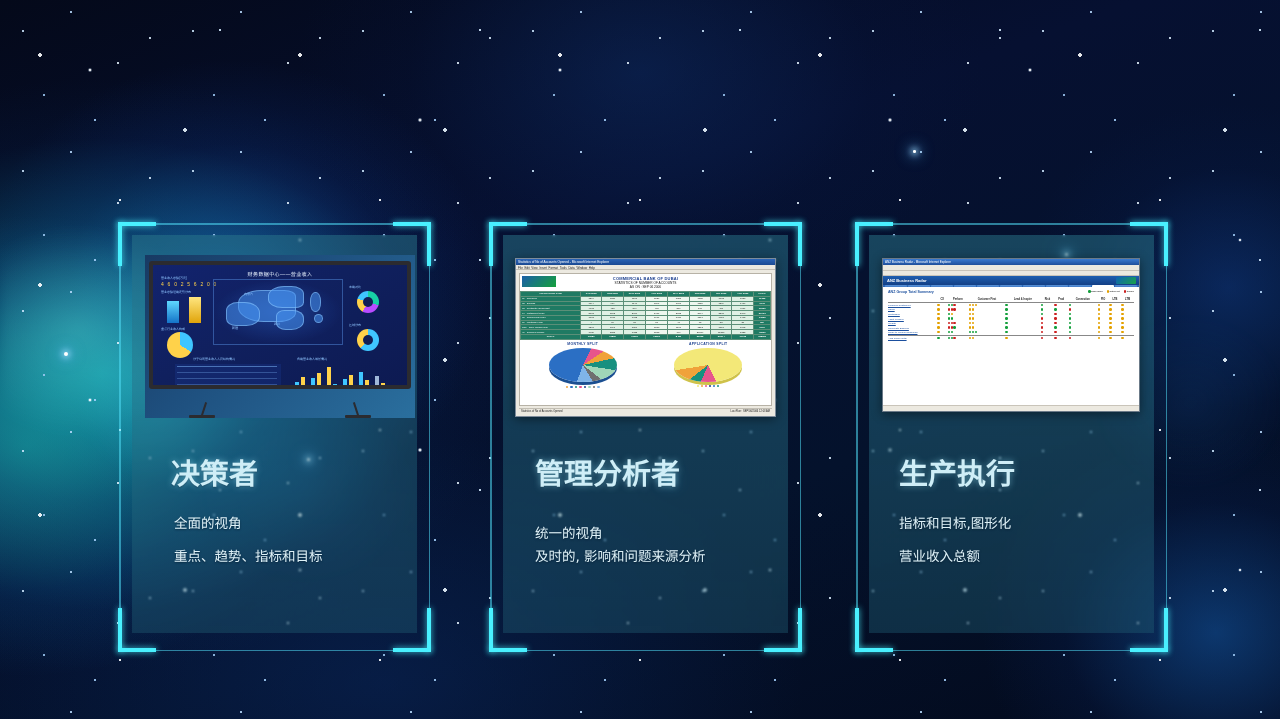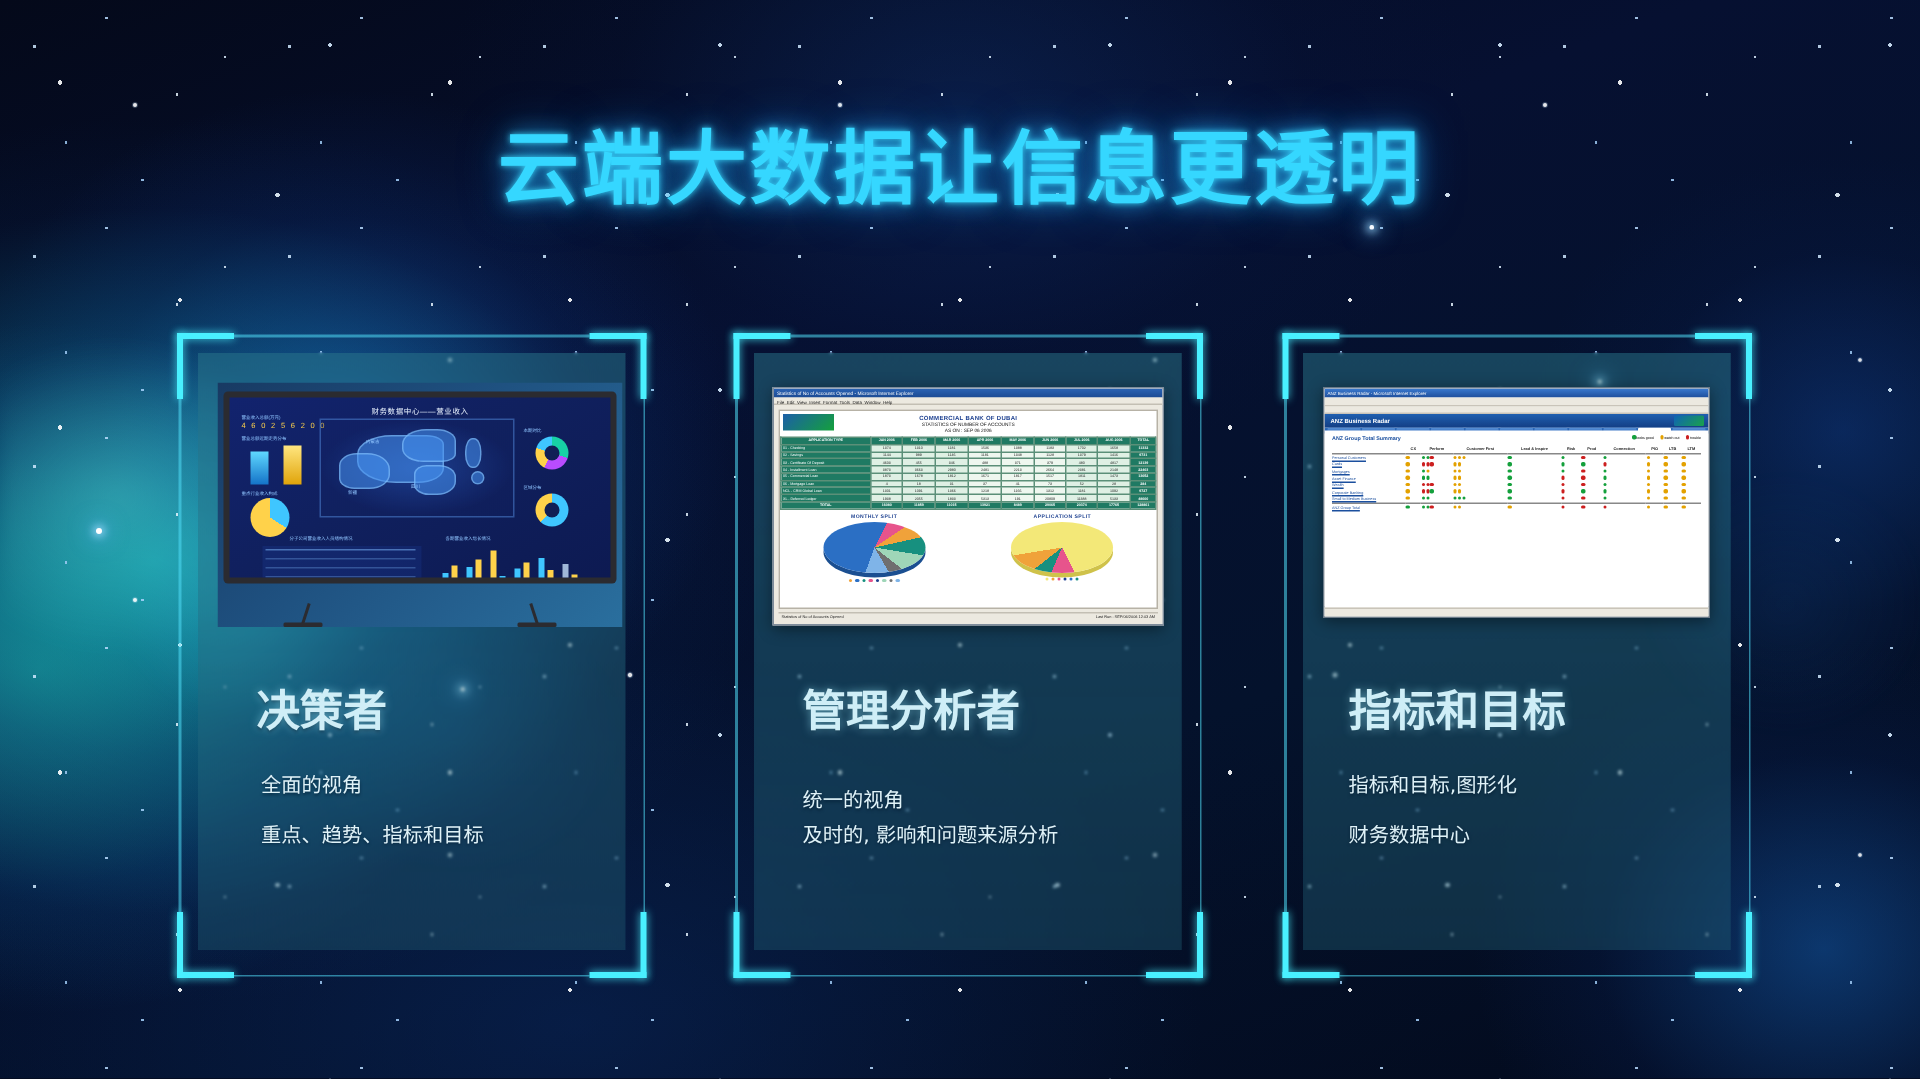--- a/index.html
+++ b/index.html
@@ -186,21 +186,20 @@
   <div class="stars s1"></div>
   <div class="stars s2"></div>
   <div class="stars s3"></div>
 
   <div class="glow-star" style="left:307px;top:458px;width:3px;height:3px;"></div>
   <div class="glow-star" style="left:668px;top:478px;width:3px;height:3px;"></div>
   <div class="glow-star" style="left:1065px;top:253px;width:3px;height:3px;"></div>
   <div class="glow-star" style="left:64px;top:352px;width:4px;height:4px;"></div>
   <div class="glow-star" style="left:913px;top:150px;width:2.5px;height:2.5px;"></div>
 
-  <div class="title">云端大数据让信息更透明</div>
 
   <div class="card c2">
     <div class="panel"></div>
     <div class="frame">
       <div class="thin v-l"></div>
         <div class="thin v-r"></div>
       <div class="thin h-t"></div>
         <div class="thin h-b"></div>
       <div class="br tl-h"></div>
         <div class="br tl-v"></div>
@@ -652,17 +651,17 @@
                   <td><span class="dot" style="background:#e3a100"></span></td>
                   <td><span class="dot" style="background:#e3a100"></span></td>
                 </tr>
             </tbody>
           </table>
         </div>
         <div class="anz-status"></div>
       </div>
     </div>
 
-    <div class="card-heading">指标和目标</div>
+    <div class="card-heading">生产执行</div>
     <div class="card-line l1">指标和目标,图形化</div>
-    <div class="card-line l2">财务数据中心</div>
+    <div class="card-line l2">营业收入总额</div>
   </div>
 </div>
 
 </body></html>

